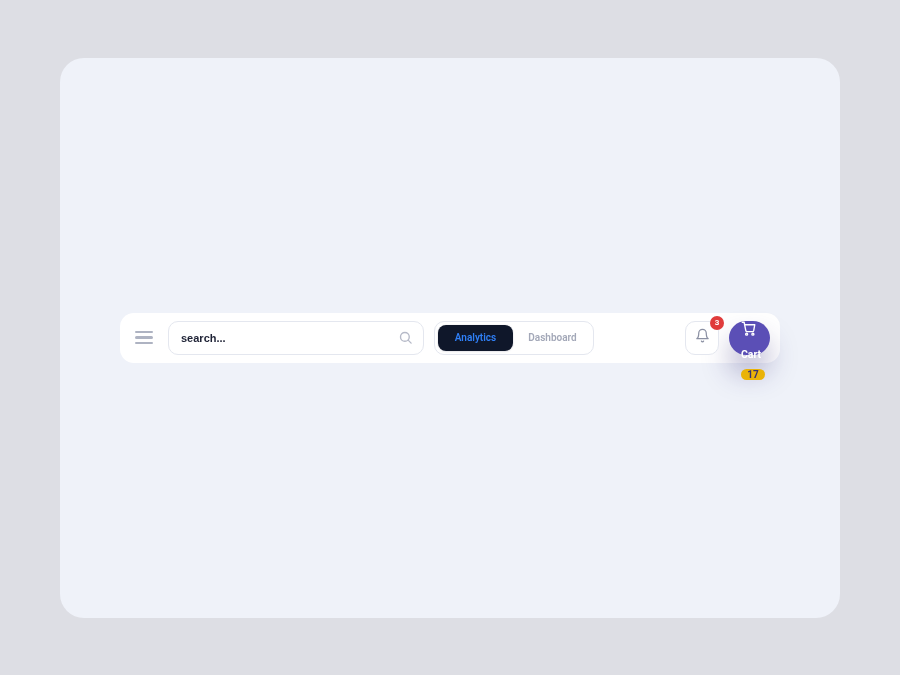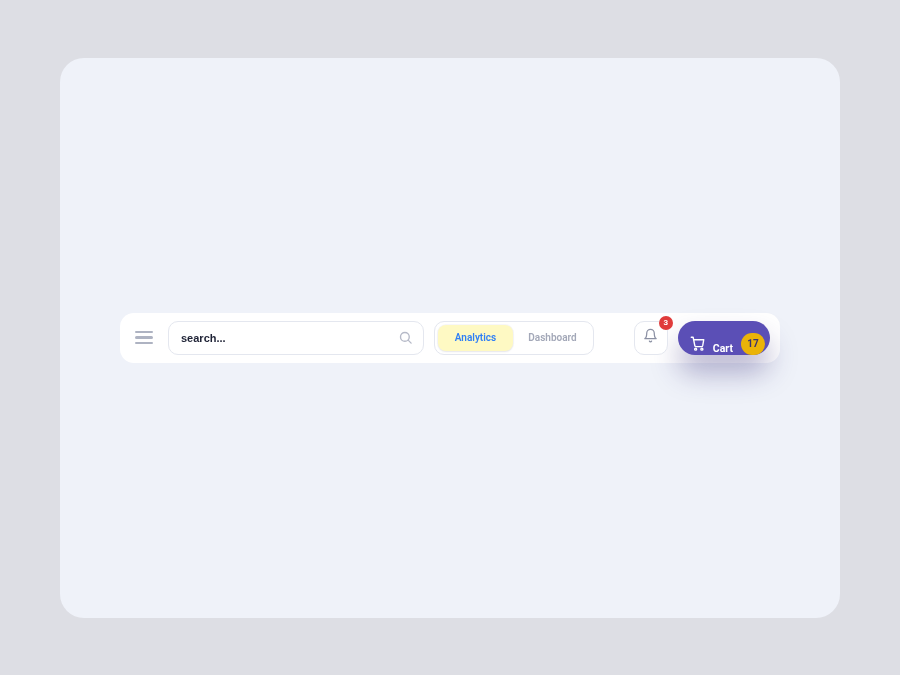--- a/index.html
+++ b/index.html
@@ -91,21 +91,21 @@
     font-size: 10px;
     font-weight: 600;
     display: flex;
     align-items: center;
     justify-content: center;
     cursor: pointer;
   }
   .tab-active {
     color: #2f7ff6;
     box-shadow: 0 1px 2px rgba(20, 30, 60, 0.08), 0 0 0 1px rgba(20,30,60,0.03);
-    background: #fef9c3;
+    background: #0f172a;
   }
   .tab-inactive { color: #a3a8b8; }
   .spacer { flex: 1; }
   .bell-wrap {
     position: relative;
     width: 34px;
     height: 34px;
     border: 1px solid #e4e7ef;
     border-radius: 10px;
     display: flex;
@@ -128,25 +128,26 @@
     display: flex;
     align-items: center;
     justify-content: center;
     padding: 0 3px;
   }
   .cart-btn {
     height: 34px;
     background: #5b4fb6;
     border-radius: 17px;
     display: flex;
-    align-items: flex-end;
+    align-items: flex-start;
     padding: 0 5px 0 12px;
     gap: 8px;
     cursor: pointer;
     box-shadow: 0 18px 28px rgba(52, 43, 120, 0.35);
+    flex-direction: column;
   }
   .cart-label {
     color: #fff;
     font-size: 10.5px;
     font-weight: 700;
   }
   .cart-count {
     background: #eab308;
     color: #3b3370;
     font-size: 10px;

